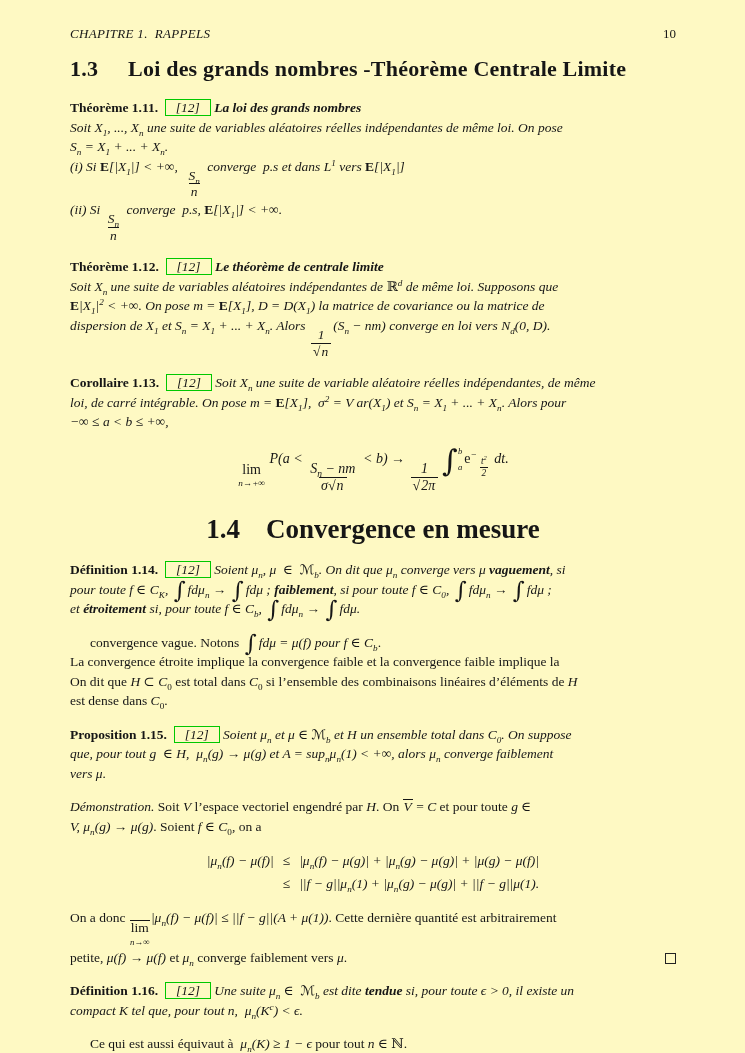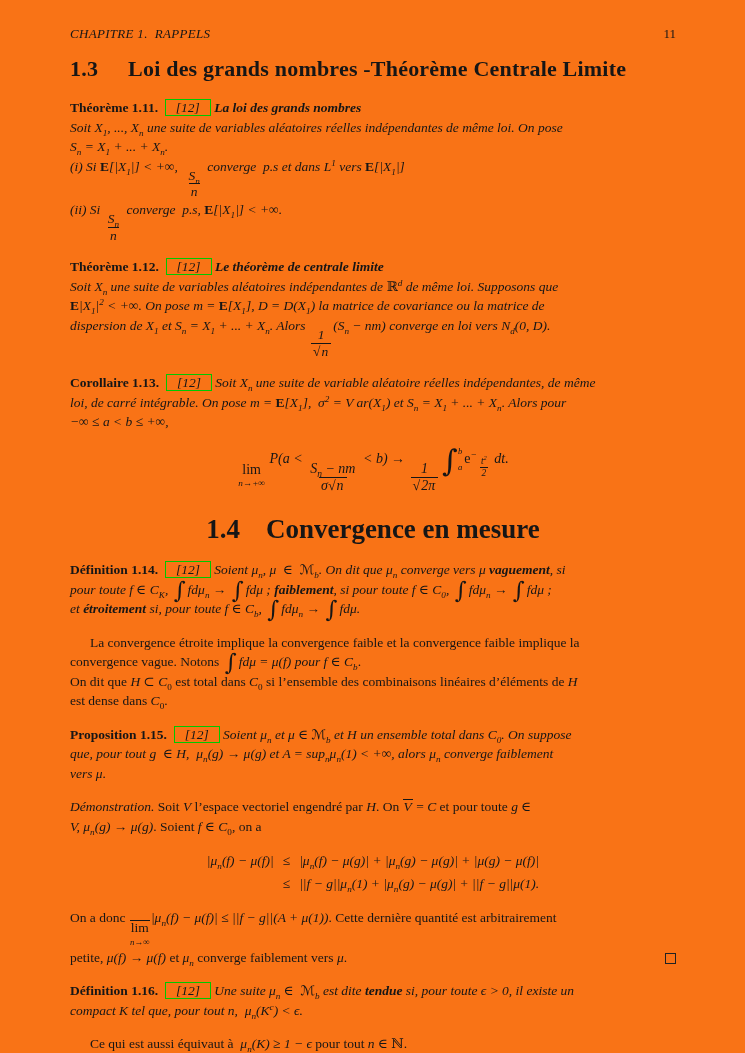--- a/index.html
+++ b/index.html
@@ -1,16 +1,16 @@
 <!DOCTYPE html>
 <html><head>
 <meta charset="utf-8">
 <style>
   html,body{margin:0;padding:0;background:#e8e8e8;}
-  .page{position:relative;width:745px;height:1053px;background:#f97316;box-sizing:border-box;
+  .page{position:relative;width:745px;height:1053px;background:#fef9c3;box-sizing:border-box;
         padding:26px 69px 0 70px;font-family:"Liberation Serif","DejaVu Serif",serif;
         color:#161616;font-size:13.5px;overflow:hidden;}
   .pagehead{display:flex;justify-content:space-between;align-items:baseline;
             font-size:13px;margin-bottom:8px;}
   .chap{font-style:italic;white-space:pre;letter-spacing:.3px;}
   .pageno{font-style:normal;}
   .sec1{font-size:22px;font-weight:700;margin:14px 0 16px;letter-spacing:.2px;}
   .sec1 .num{margin-right:30px;}
   .sec2{font-size:27px;font-weight:700;text-align:center;margin:20px 0 15px;}
   .sec2 .num{margin-right:26px;}
@@ -50,21 +50,21 @@
   .ac-l{justify-self:end;}
   .ac-m{justify-self:center;}
   .ac-r{justify-self:start;}
 </style>
 </head>
 <body>
 
 <div class="page">
   <div class="pagehead">
     <span class="chap">CHAPITRE 1.  RAPPELS</span>
-    <span class="pageno">11</span>
+    <span class="pageno">10</span>
   </div>
 
   <h1 class="sec1"><span class="num">1.3</span><span>Loi des grands nombres -Théorème Centrale Limite</span></h1>
 
   <section class="blk it">
       <div class="tline"><span class="s-br">Théorème 1.11.</span>  <span class="cite" style="border-color: rgb(0, 200, 0);">[12]</span> <span class="s-bi">La loi des grands nombres</span></div>
       <div class="tline">Soit X<sub>1</sub>, ..., X<sub>n</sub> une suite de variables aléatoires réelles indépendantes de même loi. On pose</div>
       <div class="tline">S<sub>n</sub> = X<sub>1</sub> + ... + X<sub>n</sub>.</div>
       <div class="tline">(i) Si <span class="s-br">E</span>[|X<sub>1</sub>|] &lt; +∞,  <span class="frac"><span class="fn">S<sub>n</sub></span><span class="fd">n</span></span> converge  p.s et dans L<sup>1</sup> vers <span class="s-br">E</span>[|X<sub>1</sub>|]</div>
       <div class="tline">(ii) Si <span class="frac"><span class="fn">S<sub>n</sub></span><span class="fd">n</span></span> converge  p.s, <span class="s-br">E</span>[|X<sub>1</sub>|] &lt; +∞.</div>
@@ -105,22 +105,22 @@
 
   <h2 class="sec2"><span class="num">1.4</span><span>Convergence en mesure</span></h2>
 
   <section class="blk it">
       <div class="tline"><span class="s-br">Définition 1.14.</span>  <span class="cite" style="border-color: rgb(0, 200, 0);">[12]</span> Soient μ<sub>n</sub>, μ  ∈  <span class="s-scr">ℳ</span><sub>b</sub>. On dit que μ<sub>n</sub> converge vers μ <span class="s-bi">vaguement</span>, si</div>
       <div class="tline">pour toute f ∈ <span class="s-cal">C</span><sub>K</sub>, <span class="s-int">∫</span>fdμ<sub>n</sub> → <span class="s-int">∫</span>fdμ ; <span class="s-bi">faiblement</span>, si pour toute f ∈ <span class="s-cal">C</span><sub>0</sub>, <span class="s-int">∫</span>fdμ<sub>n</sub> → <span class="s-int">∫</span>fdμ ;</div>
       <div class="tline">et <span class="s-bi">étroitement</span> si, pour toute f ∈ <span class="s-cal">C</span><sub>b</sub>, <span class="s-int">∫</span>fdμ<sub>n</sub> → <span class="s-int">∫</span>fdμ.</div>
     </section>
 
   <section class="blk rm indent">
+      <div class="tline">convergence vague. Notons <span class="s-int">∫</span><span class="s-i">fdμ = μ(f) pour f ∈ </span><span class="s-cal">C</span><sub><span class="s-i">b</span></sub>.</div>
       <div class="tline">La convergence étroite implique la convergence faible et la convergence faible implique la</div>
-      <div class="tline">convergence vague. Notons <span class="s-int">∫</span><span class="s-i">fdμ = μ(f) pour f ∈ </span><span class="s-cal">C</span><sub><span class="s-i">b</span></sub>.</div>
       <div class="tline">On dit que <span class="s-i">H</span> ⊂ <span class="s-cal">C</span><sub>0</sub> est total dans <span class="s-cal">C</span><sub>0</sub> si l’ensemble des combinaisons linéaires d’éléments de <span class="s-i">H</span></div>
       <div class="tline">est dense dans <span class="s-cal">C</span><sub>0</sub>.</div>
     </section>
 
   <section class="blk it">
       <div class="tline"><span class="s-br">Proposition 1.15.</span>  <span class="cite" style="border-color: rgb(0, 200, 0);">[12]</span> Soient μ<sub>n</sub> et μ ∈ <span class="s-scr">ℳ</span><sub>b</sub> et H un ensemble total dans <span class="s-cal">C</span><sub>0</sub>. On suppose</div>
       <div class="tline">que, pour tout g  ∈ H,  μ<sub>n</sub>(g) → μ(g) et A = sup<sub>n</sub>μ<sub>n</sub>(1) &lt; +∞, alors μ<sub>n</sub> converge faiblement</div>
       <div class="tline">vers μ.</div>
     </section>
 

